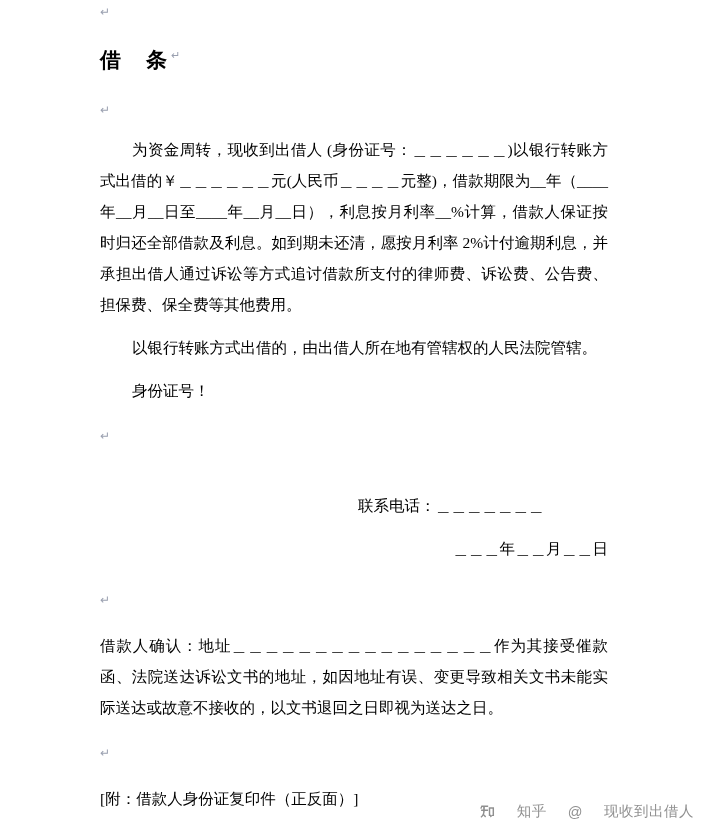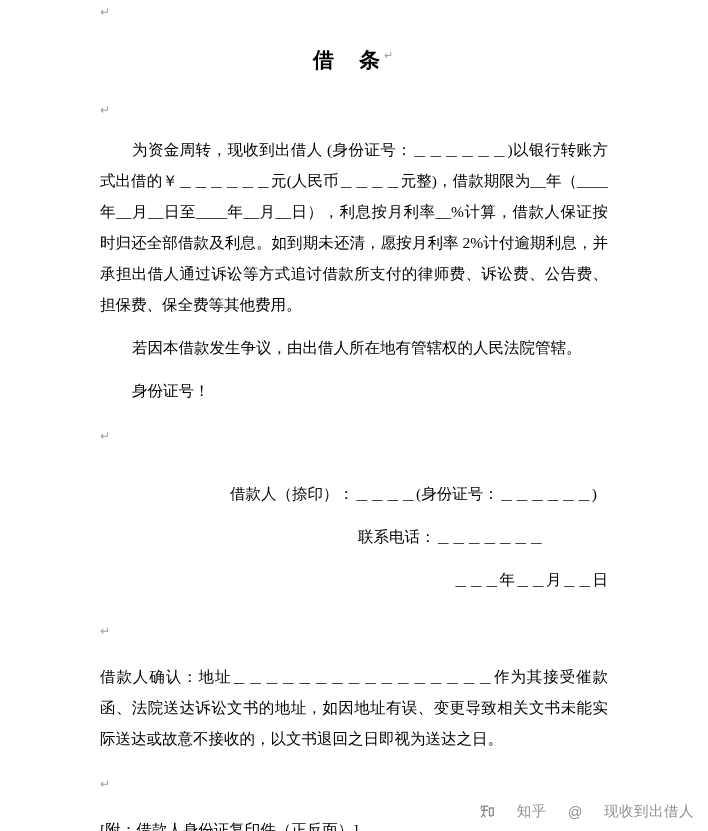--- a/index.html
+++ b/index.html
@@ -26,21 +26,20 @@
     color: #9aa0b0;
     font-family: "Liberation Serif", serif;
     font-size: 12px;
     line-height: 1;
   }
   .mark-line {
     height: 18px;
     padding-top: 6px;
   }
   .doc-title {
-    text-align: center;
     font-size: 21px;
     font-weight: bold;
     letter-spacing: 2px;
     margin-top: 22px;
     margin-bottom: 0;
     font-family: "Liberation Serif", "DejaVu Serif", serif;
   }
   .doc-title .pilcrow {
     font-size: 11px;
     vertical-align: super;
@@ -117,35 +116,34 @@
   <div class="mark-line">
     <span class="pilcrow mark-left">↵</span>
   </div>
 
   <div class="gap-12"></div>
 
   <p class="para indent">为资金周转，现收到出借人 (身份证号：＿＿＿＿＿＿)以银行转账方式出借的￥＿＿＿＿＿＿元(人民币＿＿＿＿元整)，借款期限为__年（____年__月__日至____年__月__日），利息按月利率__%计算，借款人保证按时归还全部借款及利息。如到期未还清，愿按月利率 2%计付逾期利息，并承担出借人通过诉讼等方式追讨借款所支付的律师费、诉讼费、公告费、担保费、保全费等其他费用。</p>
 
   <div class="gap-12"></div>
 
-  <p class="para indent">若因本借款发生争议，由出借人所在地有管辖权的人民法院管辖。</p>
+  <p class="para indent">以银行转账方式出借的，由出借人所在地有管辖权的人民法院管辖。</p>
 
   <div class="gap-12"></div>
 
   <p class="para indent">身份证号！</p>
 
   <div class="gap-18"></div>
 
   <div class="mark-line">
     <span class="pilcrow mark-left">↵</span>
   </div>
 
   <div class="gap-30"></div>
 
-  <p class="sig-line sig-1">借款人（捺印）：＿＿＿＿(身份证号：＿＿＿＿＿＿)</p>
 
   <div class="gap-12"></div>
 
   <p class="sig-line sig-2">联系电话：＿＿＿＿＿＿＿</p>
 
   <div class="gap-12"></div>
 
   <p class="sig-line sig-3">＿＿＿年＿＿月＿＿日</p>
 
   <div class="gap-24"></div>

